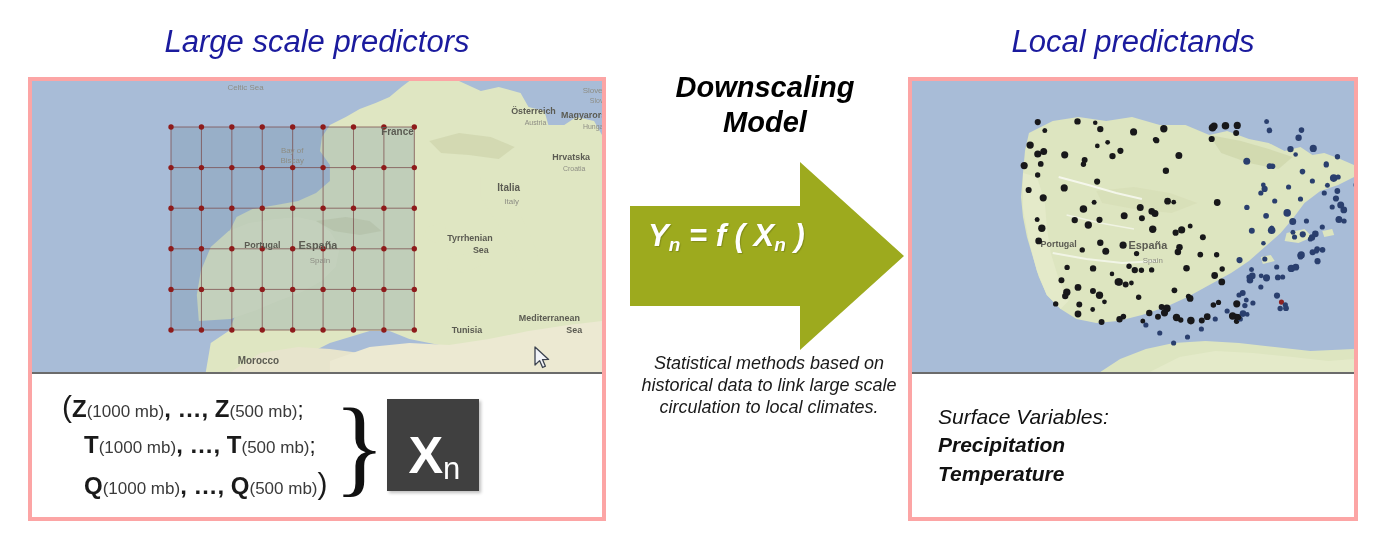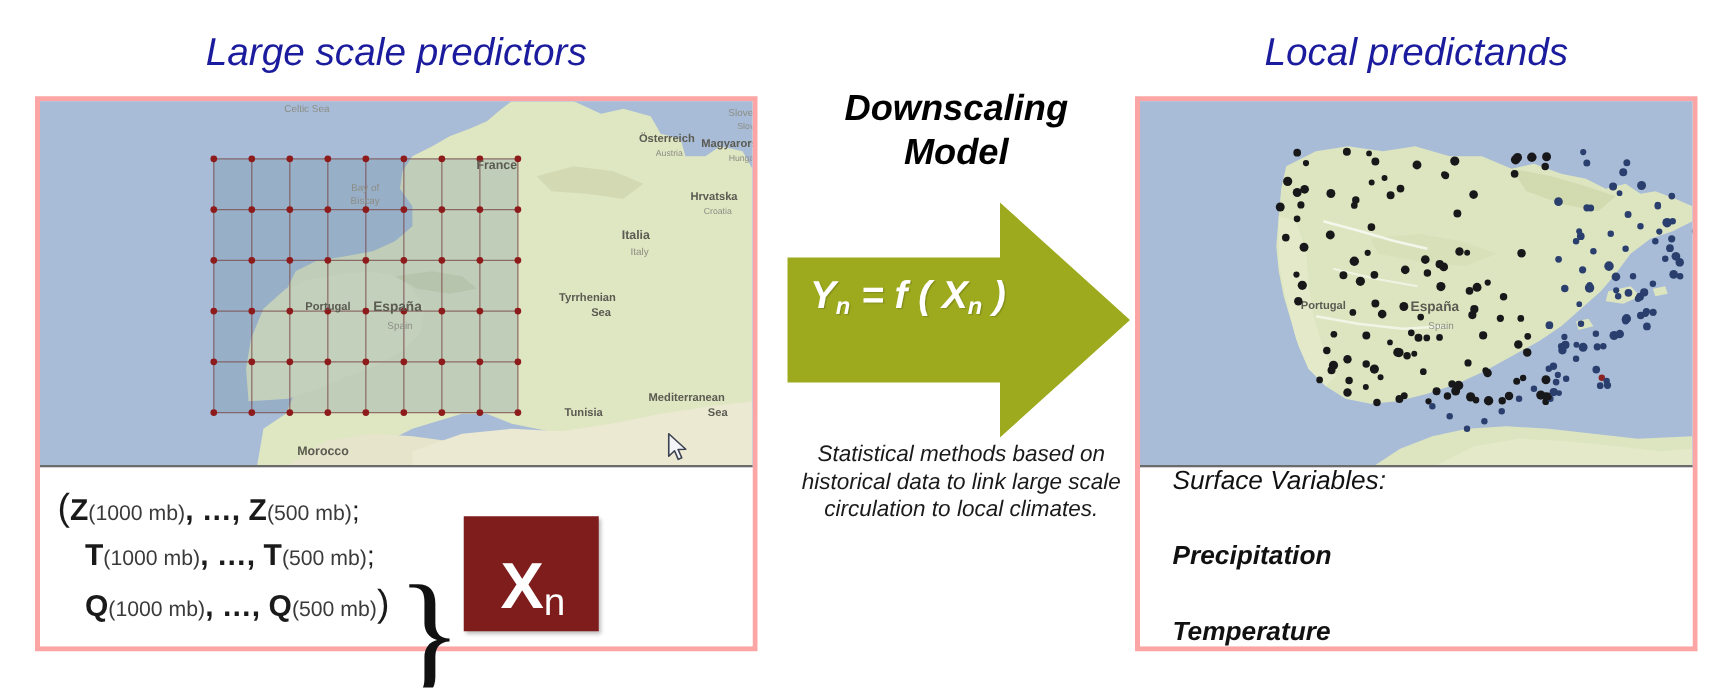--- a/index.html
+++ b/index.html
@@ -33,47 +33,47 @@
   
   .gridline{stroke:#7a4a4a;stroke-width:1;opacity:.75;}
   .gridnode{fill:#8e1b1b;}
   .gridbox{fill:#6e8ea0;opacity:.28;}
 
   
   .infobar{position:absolute;left:0;right:0;bottom:0;top:293px;
            background:#fff;display:flex;align-items:center;}
 
   
-  #formula-wrap{display:flex;align-items:flex-end;width:100%;padding-left:14px;
+  #formula-wrap{display:flex;align-items:center;width:100%;padding-left:30px;
                 box-sizing:border-box;}
   #formula-lines{font-size:22px;color:#1a1a1a;line-height:1.42;
                  white-space:nowrap;}
   .fl{display:block;}
   .fl .var{font-weight:bold;font-size:24px;}
   .fl .paren{font-size:30px;font-weight:normal;}
   .fl .lvl{font-size:17px;color:#3a3a3a;}
   #line2{padding-left:22px;}
   #line3{padding-left:22px;}
   .brace{font-size:108px;line-height:0;color:#111;
          font-family:"Liberation Serif","DejaVu Serif",serif;
          margin:0 2px 0 6px;position:relative;top:2px;}
 
-  .tokenbox{width:108px;height:92px;background:#7f1d1d;
+  .tokenbox{width:92px;height:92px;background:#404040;
             display:flex;align-items:flex-end;justify-content:center;
             box-shadow:2px 2px 3px rgba(0,0,0,.25);flex:0 0 auto;}
   .tokenbox .t{color:#ffffff;font-size:52px;font-weight:bold;line-height:1;
                padding-bottom:10px;letter-spacing:-1px;}
   .tokenbox .t sub{font-size:31px;font-weight:normal;vertical-align:baseline;
                    position:relative;top:6px;left:1px;}
 
   
   #right-info{padding-left:26px;box-sizing:border-box;gap:26px;}
   #surface-text{font-size:21px;color:#111;line-height:1.35;}
   #surface-text .hdr{font-style:italic;}
-  #surface-text .b{font-style:italic;font-weight:bold;display:block;margin-top:32px;}
+  #surface-text .b{font-style:italic;font-weight:bold;display:block;}
 
   
   #center-title{position:absolute;left:620px;top:70px;width:290px;
                 text-align:center;font-style:italic;font-weight:bold;
                 color:#000000;font-size:29px;line-height:1.22;}
 
   #arrow-wrap{position:absolute;left:628px;top:158px;width:278px;height:196px;}
   #arrow-wrap svg{display:block;width:100%;height:100%;}
   #arrow-text{position:absolute;left:648px;top:214px;width:210px;
               color:#fff;text-align:left;pointer-events:none;}

